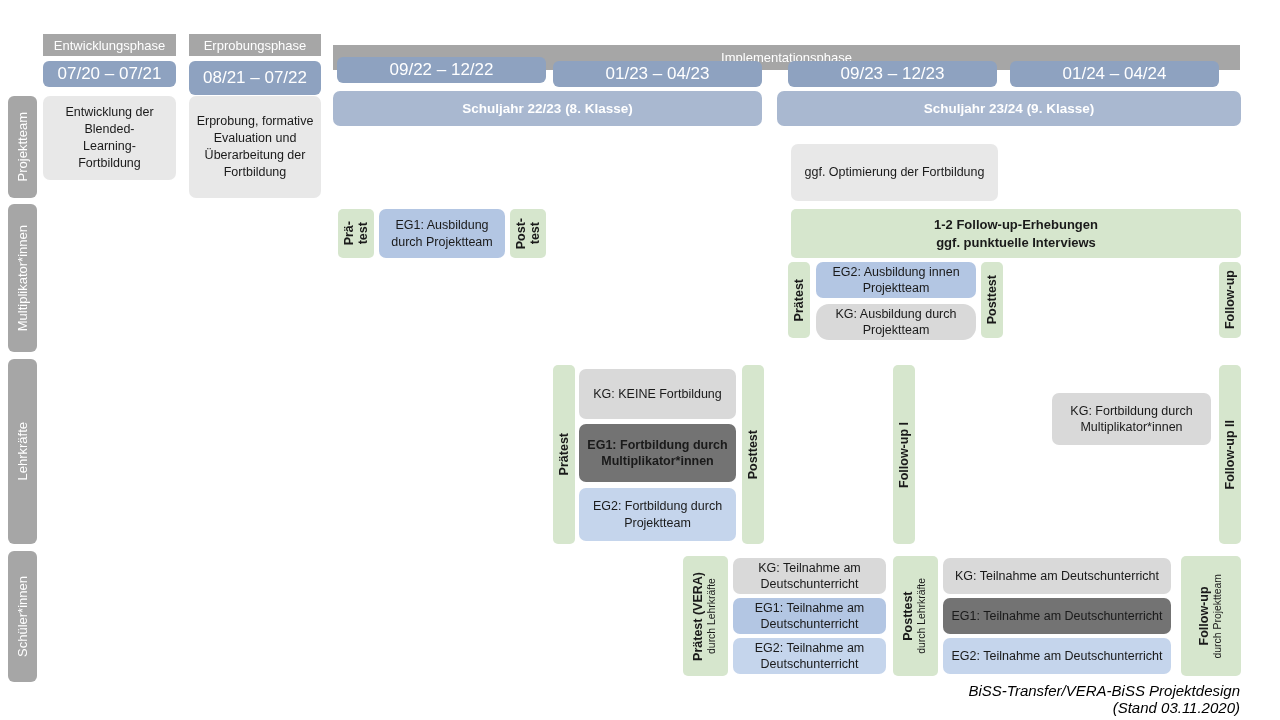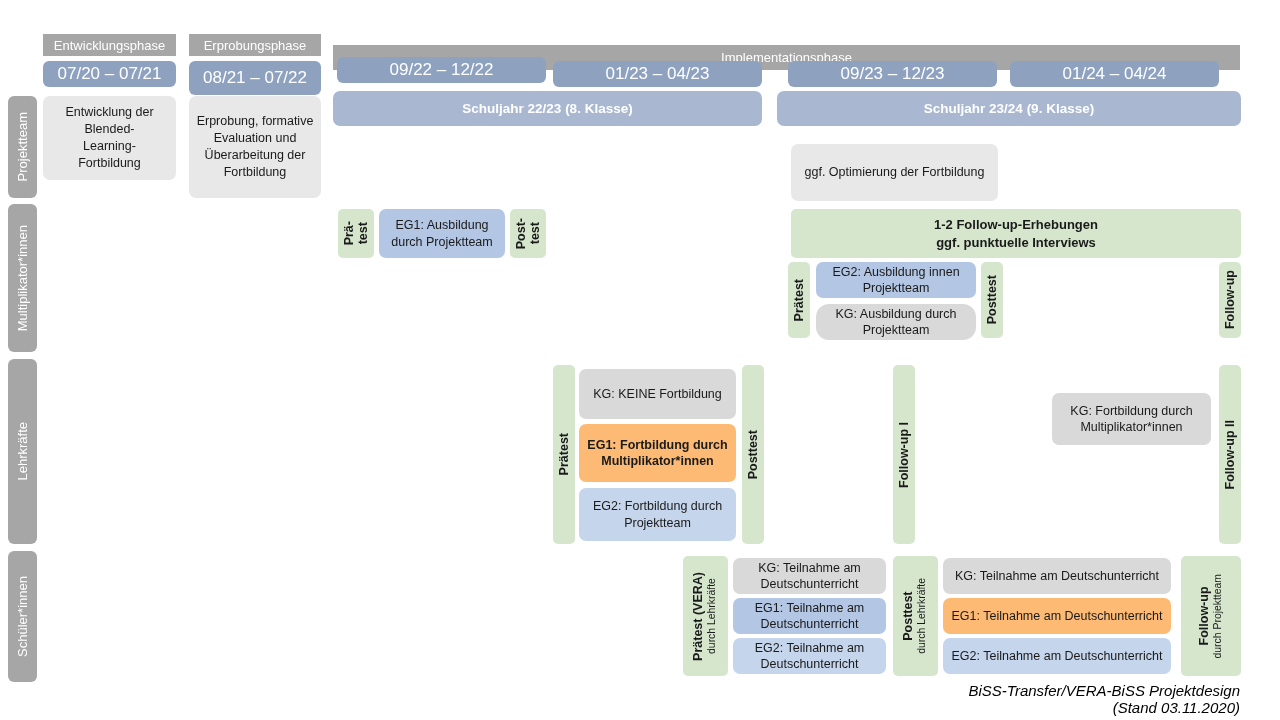--- a/index.html
+++ b/index.html
@@ -29,21 +29,21 @@
   .green{background:#d6e6cd;border-radius:5px;color:#1a1a1a;}
   .green span.v{
     writing-mode:vertical-rl;
     transform:rotate(180deg);
     font-weight:bold;
     font-size:12.5px;
     white-space:nowrap;
     line-height:1.15;
   }
   .green span.v small{font-weight:normal;}
-  .blue-dark{background:#fdba74;border-radius:7px;color:#1a1a1a;}
+  .blue-dark{background:#737373;border-radius:7px;color:#1a1a1a;}
   .blue-mid{background:#b3c6e3;border-radius:7px;color:#1a1a1a;}
   .blue-light{background:#c5d5ec;border-radius:7px;color:#1a1a1a;}
   .bold{font-weight:bold;}
   .footer{position:absolute;font-style:italic;font-size:15px;color:#000;}
 </style>
 </head>
 <body>
 
 <div class="box phase-head" style="left:43px;top:34px;width:133px;height:22px;">Entwicklungsphase</div>
 <div class="box phase-head" style="left:189px;top:34px;width:132px;height:22px;">Erprobungsphase</div>

